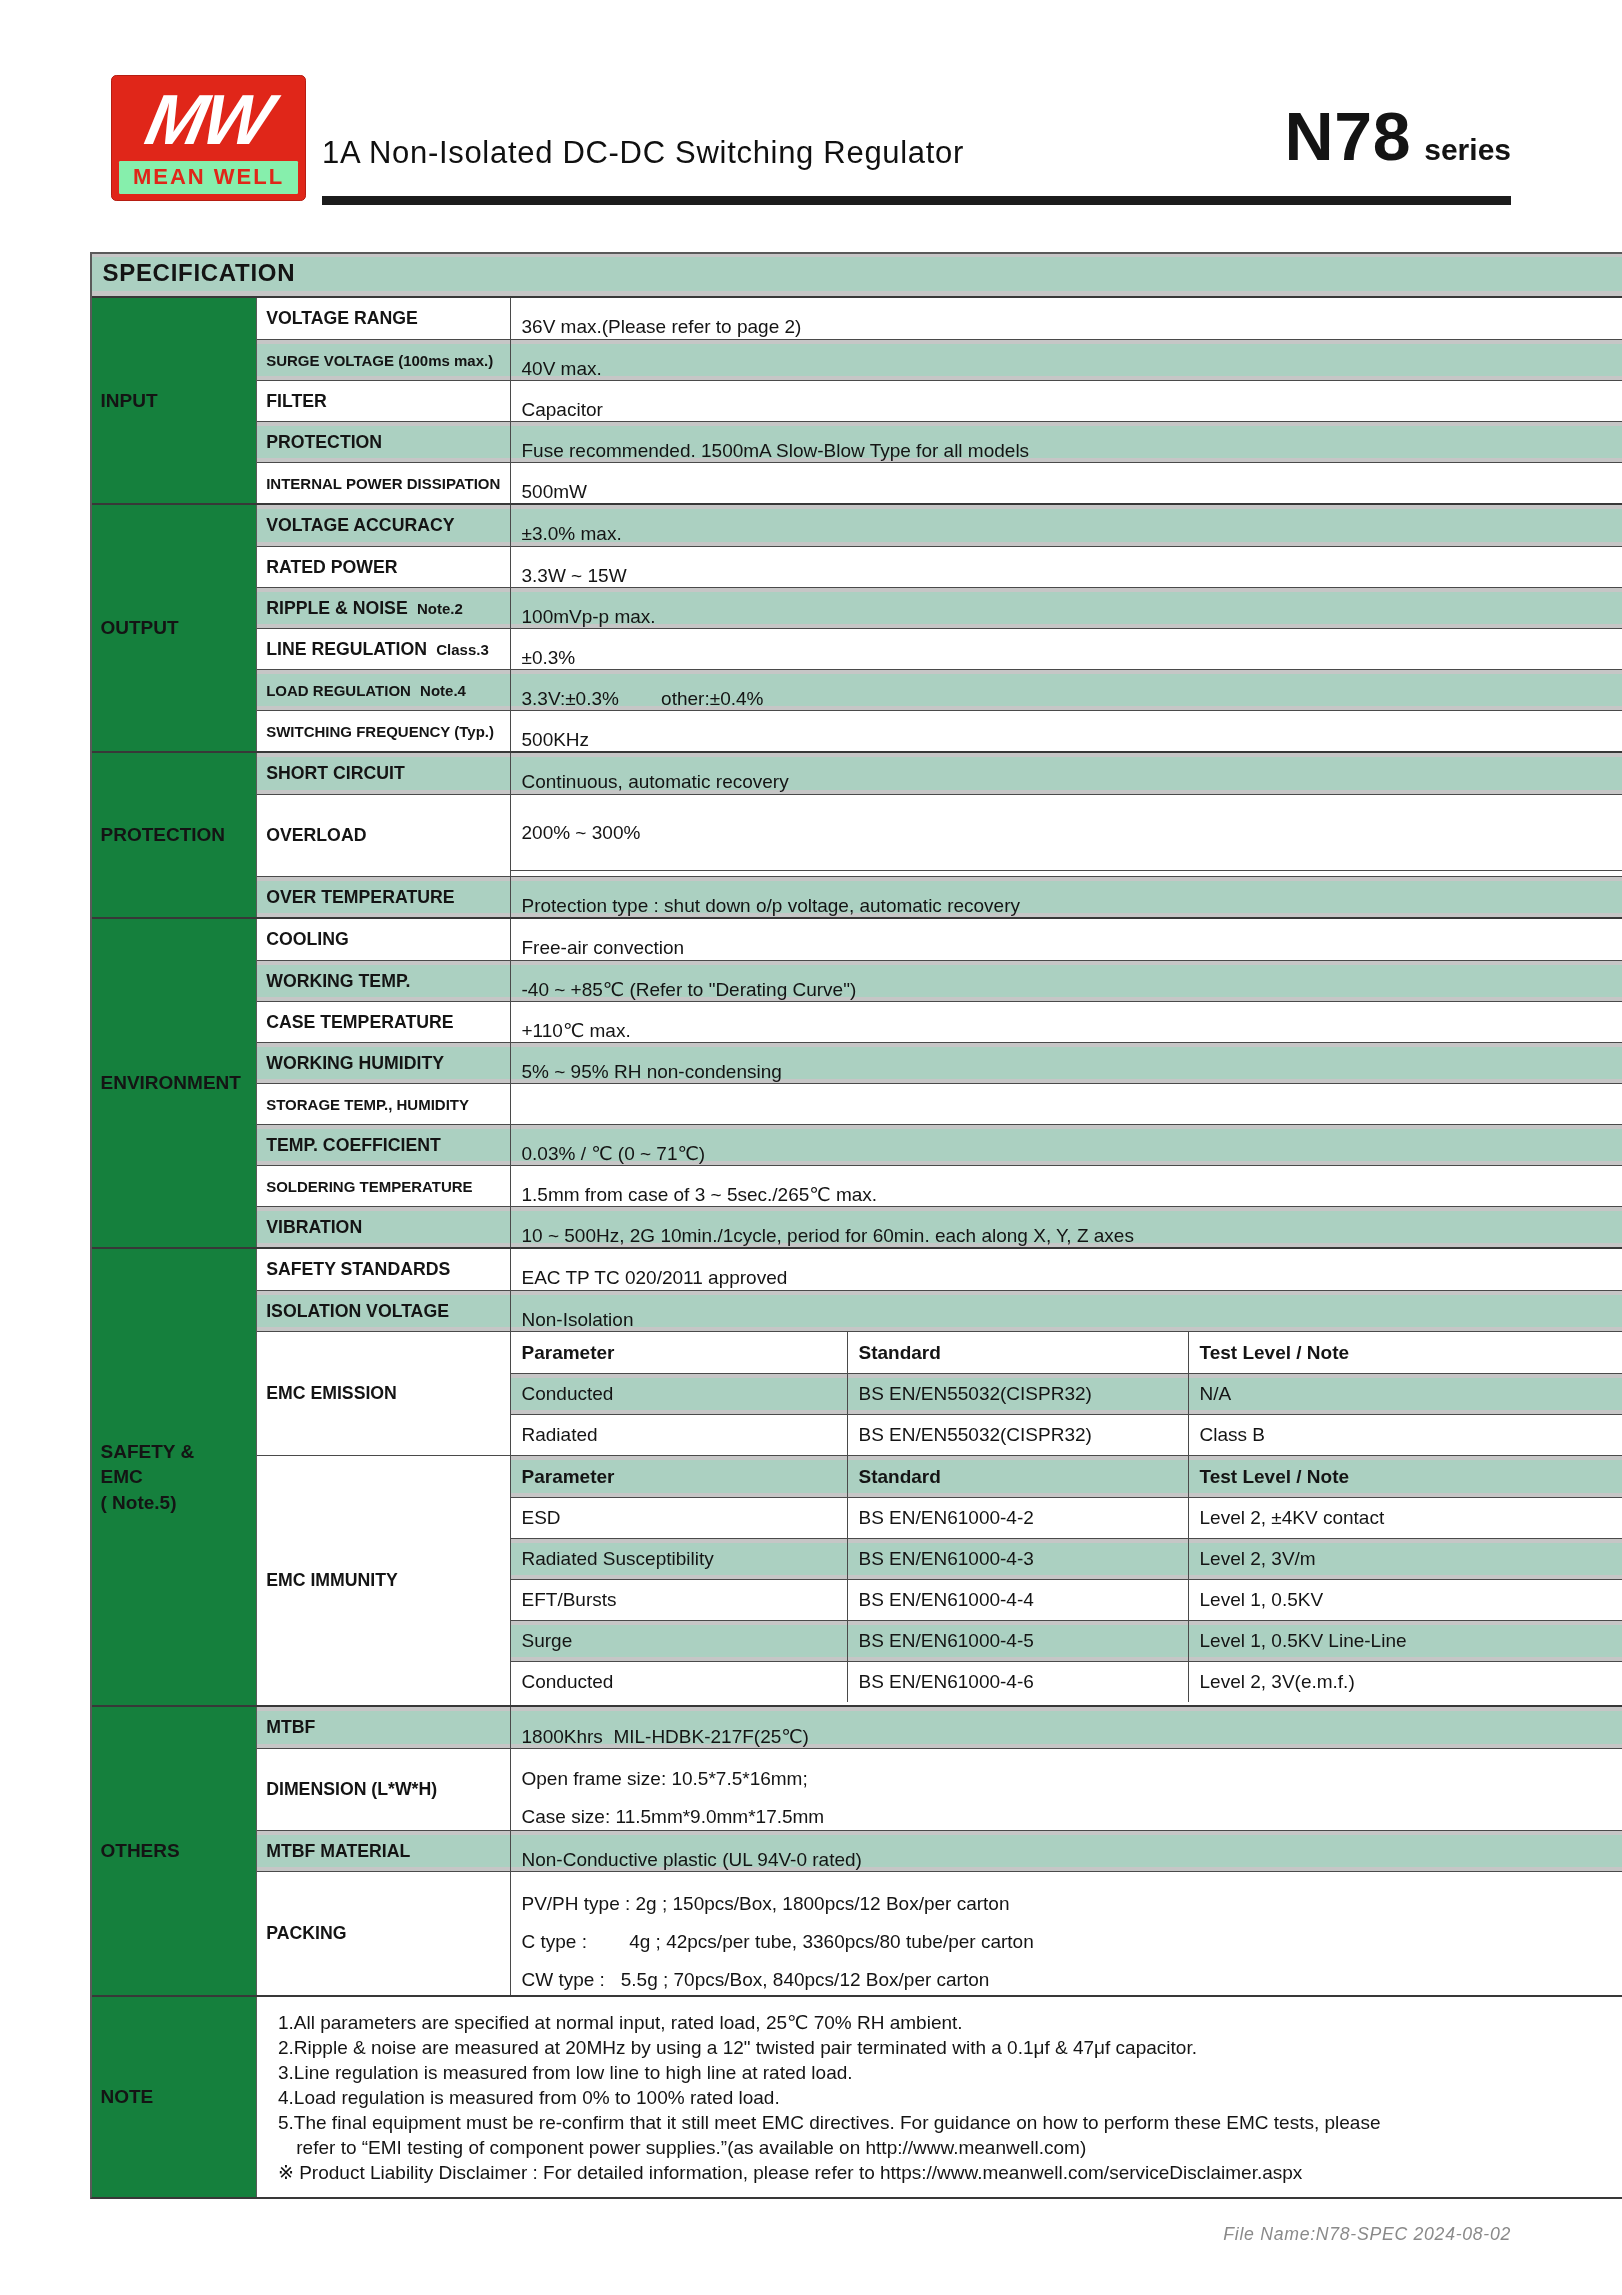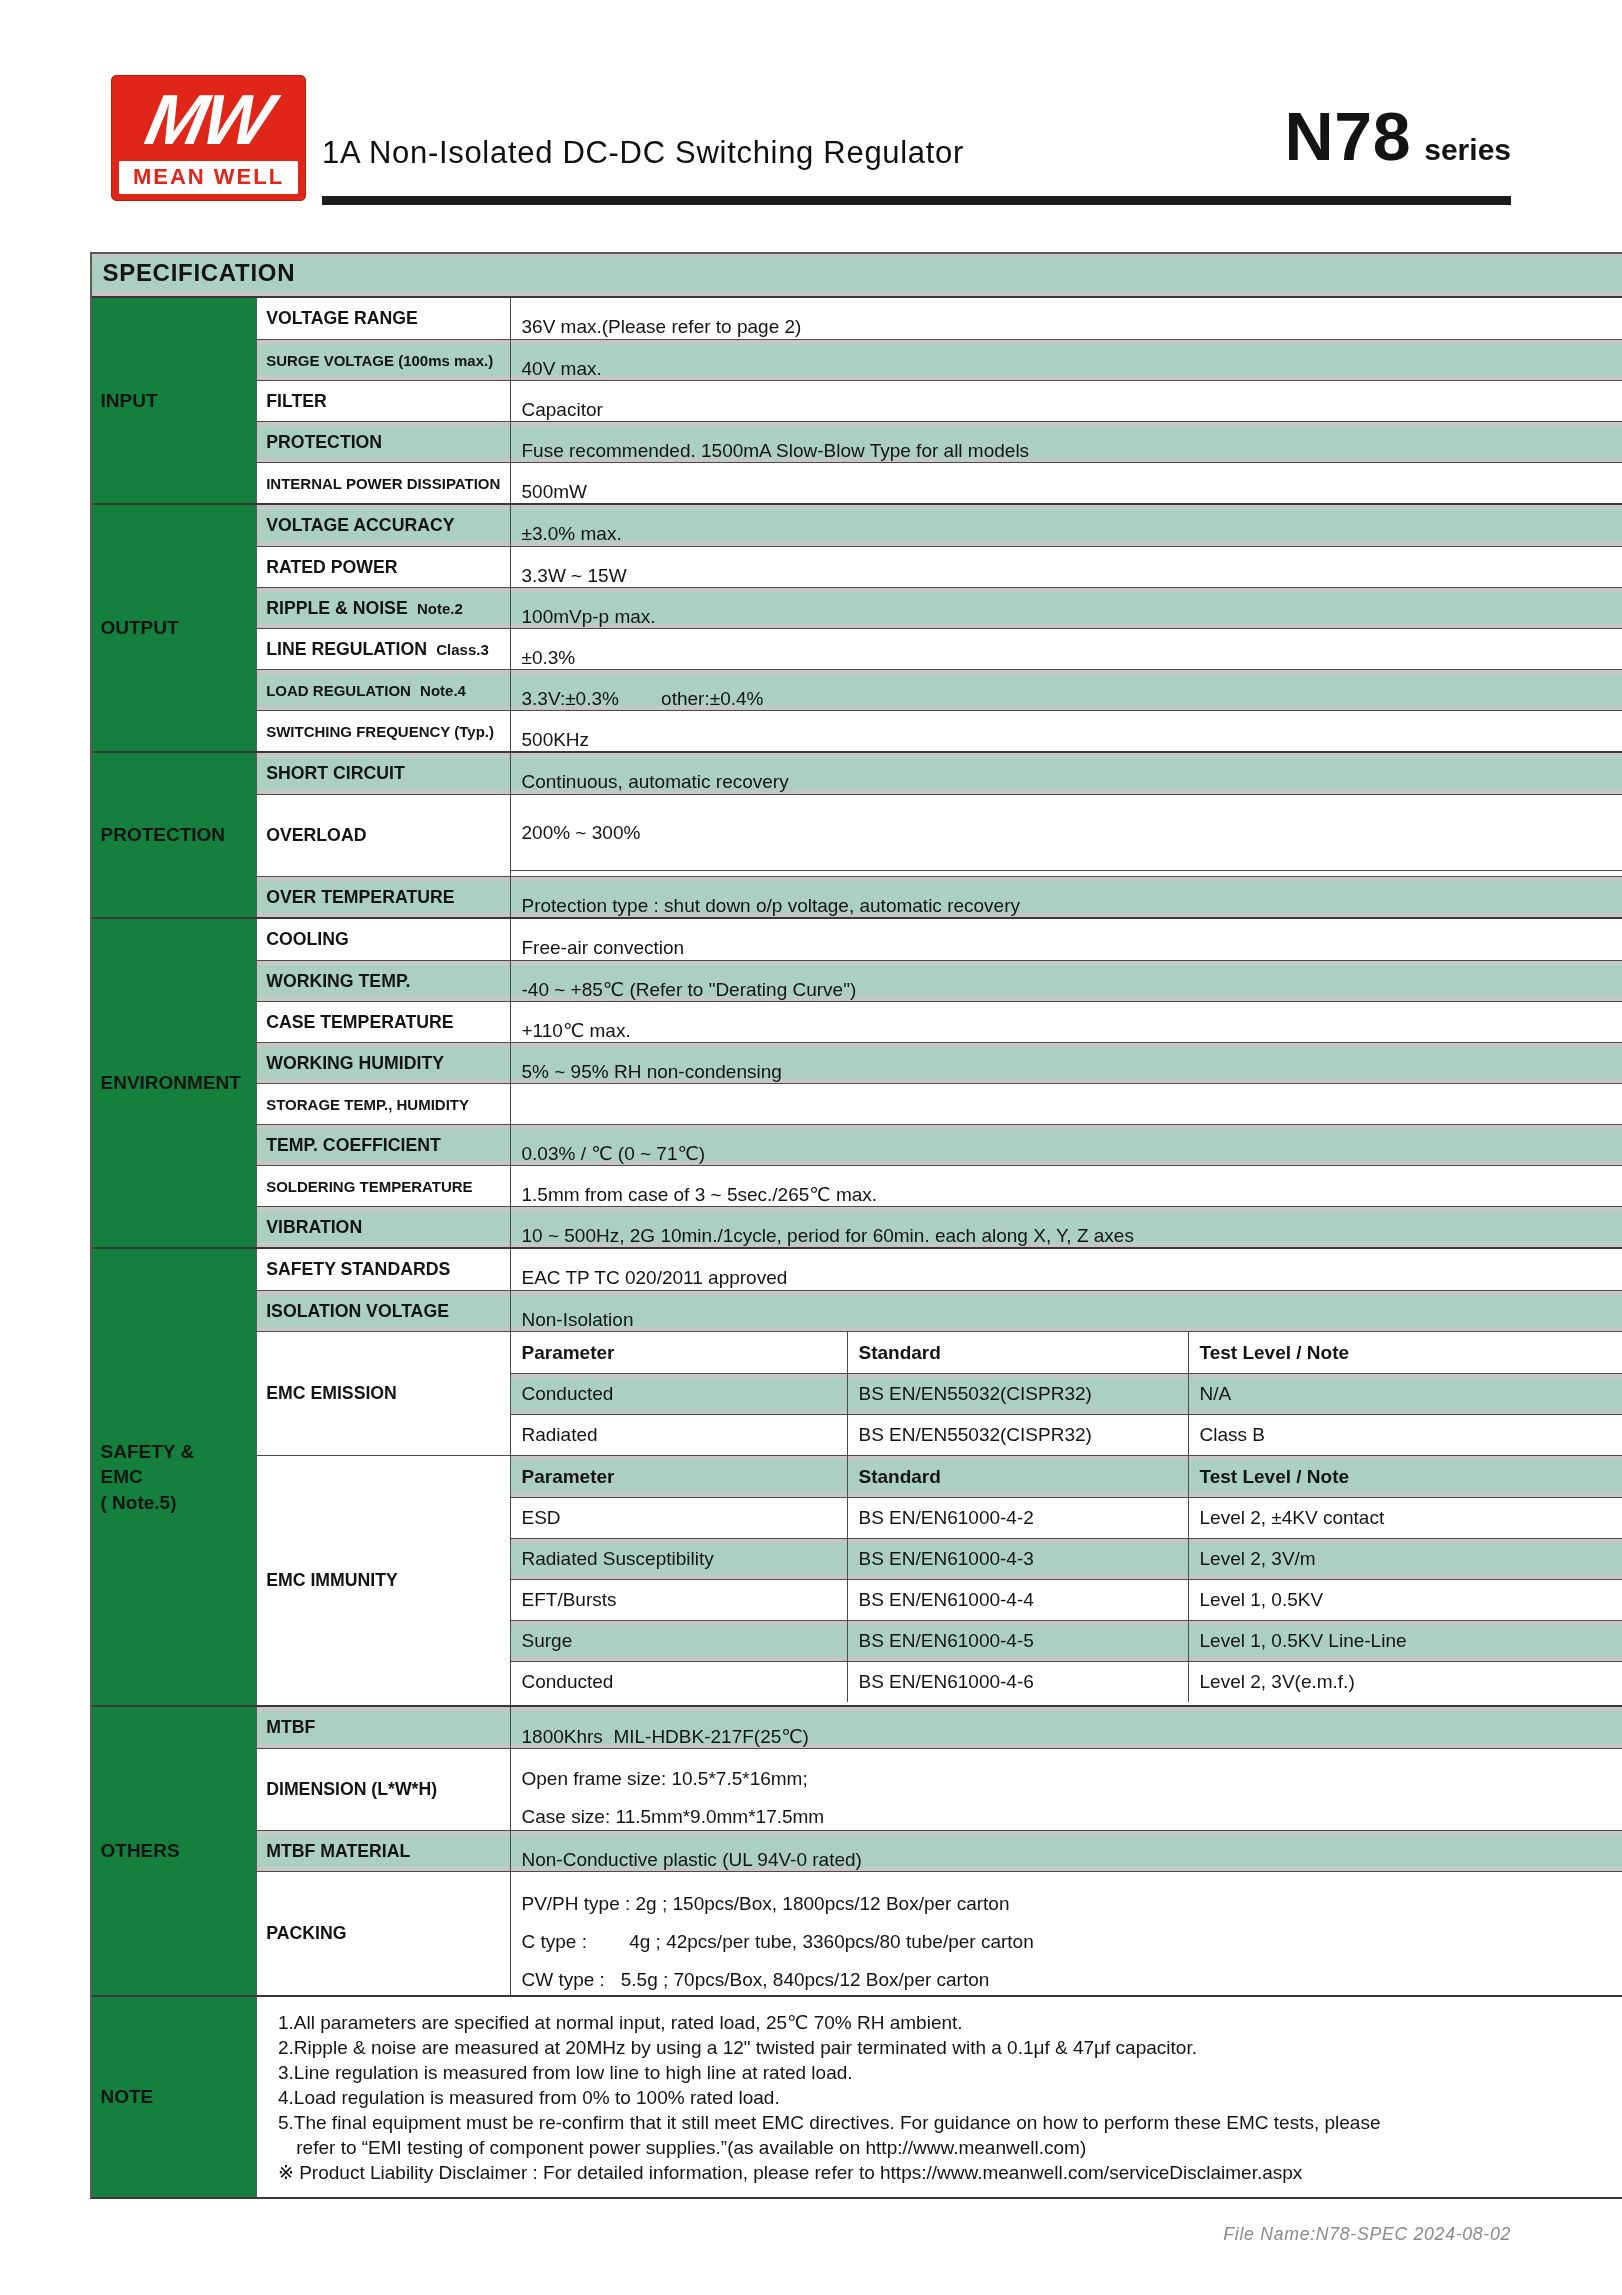--- a/index.html
+++ b/index.html
@@ -21,21 +21,21 @@
     position:absolute; left:111px; top:75px; width:195px; height:126px;
     background:var(--red); border-radius:5.2px; border:1.3px solid #b61d12;
     display:flex; flex-direction:column; align-items:center; justify-content:flex-start;
   }
   .logo .mw{
     flex:1; display:flex; align-items:center; justify-content:center;
     color:#ffffff; font-weight:700; font-style:italic; font-size:71px;
     transform:skewX(-12deg); letter-spacing:-2.6px; line-height:1; padding-top:2.6px;
   }
   .logo .mw-strip{
-    width:179px; height:33px; margin-bottom:6.5px; background:#ffffff; border-radius:1.3px;
+    width:179px; height:33px; margin-bottom:6.5px; background:#86efac; border-radius:1.3px;
     display:flex; align-items:center; justify-content:center;
     color:var(--red); font-weight:700; font-size:22px; letter-spacing:2px; white-space:nowrap;
   }
   .doc-title{
     position:absolute; left:322px; top:135px;
     font-size:31px; color:#101010; letter-spacing:0.7px; white-space:nowrap;
   }
   .series{
     position:absolute; right:111px; top:97px;
     display:flex; align-items:baseline; gap:13px; white-space:nowrap;

